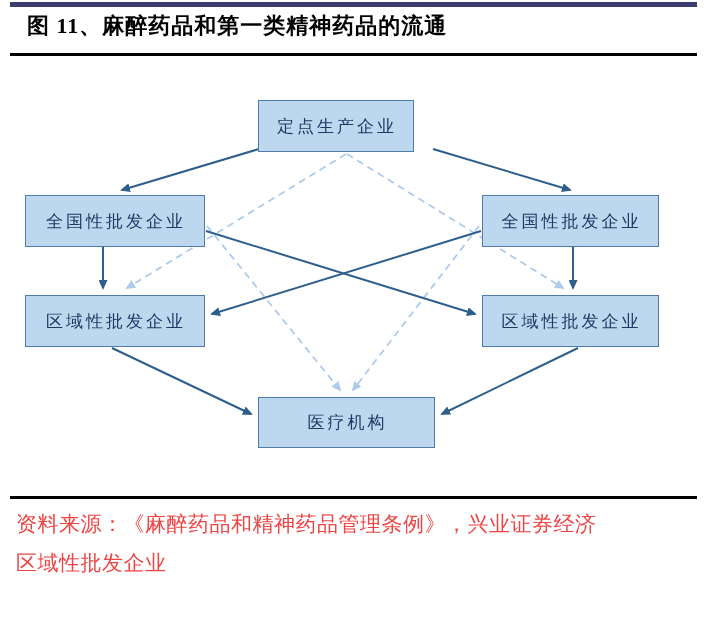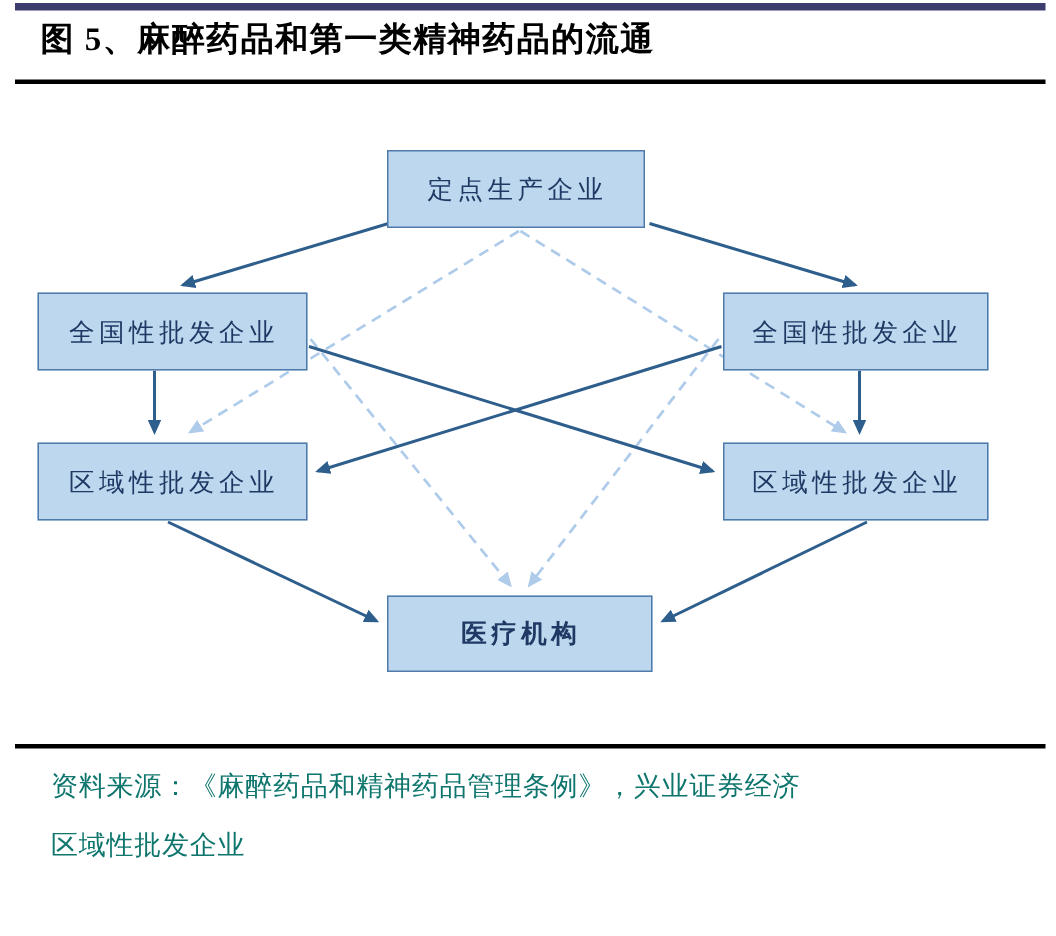--- a/index.html
+++ b/index.html
@@ -44,33 +44,33 @@
     position:absolute;
     background:var(--box-fill);
     border:1px solid var(--box-border);
     color:var(--box-text);
     display:flex;align-items:center;justify-content:center;
     font-size:17px;letter-spacing:3px;
     box-sizing:border-box;
   }
   .node span{transform:translateX(1px);}
   .source{
-    position:absolute;left:34px;top:505px;width:670px;
-    font-size:18px;color:#0f766e;line-height:39px;
+    position:absolute;left:16px;top:505px;width:670px;
+    font-size:21px;color:#ef4444;line-height:39px;
     letter-spacing:0.5px;
   }
 </style>
 </head>
 <body>
 
 <div class="page">
 
   <div class="top-bar"></div>
 
-  <div class="fig-title">图 5、麻醉药品和第一类精神药品的流通</div>
+  <div class="fig-title">图 11、麻醉药品和第一类精神药品的流通</div>
 
   <div class="rule rule-title"></div>
 
   <div class="diagram">
 
     <svg class="arrow-layer" width="704" height="624" viewBox="0 0 704 624" xmlns="http://www.w3.org/2000/svg">
       <defs>
         <marker id="arr-solid" markerWidth="10" markerHeight="9" refX="8" refY="4.5" orient="auto" markerUnits="userSpaceOnUse">
           <path class="mk-solid" d="M0,0 L10,4.5 L0,9 z"></path>
         </marker>
@@ -87,41 +87,41 @@
       <line class="edge-solid" x1="259" y1="149" x2="122" y2="190" marker-end="url(#arr-solid)"></line>
       <line class="edge-solid" x1="433" y1="149" x2="570" y2="190" marker-end="url(#arr-solid)"></line>
       <line class="edge-solid" x1="103" y1="247" x2="103" y2="288" marker-end="url(#arr-solid)"></line>
       <line class="edge-solid" x1="573" y1="247" x2="573" y2="288" marker-end="url(#arr-solid)"></line>
       <line class="edge-solid" x1="206" y1="231" x2="475" y2="314" marker-end="url(#arr-solid)"></line>
       <line class="edge-solid" x1="481" y1="231" x2="212" y2="314" marker-end="url(#arr-solid)"></line>
       <line class="edge-solid" x1="112" y1="348" x2="251" y2="414" marker-end="url(#arr-solid)"></line>
       <line class="edge-solid" x1="578" y1="348" x2="442" y2="414" marker-end="url(#arr-solid)"></line>
     </svg>
 
-    <div class="node" style="left:258px;top:100px;width:172px;height:52px;">
+    <div class="node" style="left:258px;top:100px;width:156px;height:52px;">
       <span>定点生产企业</span>
     </div>
 
     <div class="node" style="left:25px;top:195px;width:180px;height:52px;">
       <span>全国性批发企业</span>
     </div>
 
     <div class="node" style="left:482px;top:195px;width:177px;height:52px;">
       <span>全国性批发企业</span>
     </div>
 
     <div class="node" style="left:25px;top:295px;width:180px;height:52px;">
       <span>区域性批发企业</span>
     </div>
 
     <div class="node" style="left:482px;top:295px;width:177px;height:52px;">
       <span>区域性批发企业</span>
     </div>
 
-    <div class="node" style="left:258px;top:397px;width:177px;height:51px;font-weight:bold;">
+    <div class="node" style="left:258px;top:397px;width:177px;height:51px;">
       <span>医疗机构</span>
     </div>
 
   </div>
 
   <div class="rule rule-footer"></div>
 
   <div class="source">
     <div>资料来源：《麻醉药品和精神药品管理条例》，兴业证券经济</div>
     <div>区域性批发企业</div>

